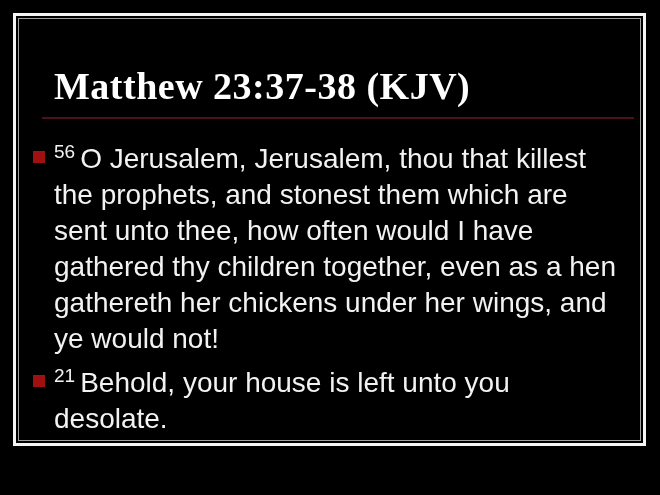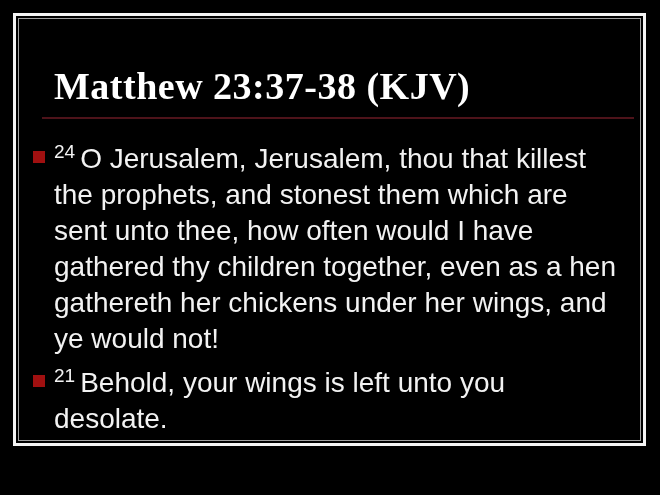--- a/index.html
+++ b/index.html
@@ -103,26 +103,26 @@
 
     <h1 class="slide-title">Matthew 23:37-38 (KJV)</h1>
 
     <hr class="title-underline">
 
     <ul class="verse-list">
 
       <li class="verse-item">
         <span class="bullet-square"></span>
         <div class="verse-body">
-          <sup class="verse-number">24</sup><span>O Jerusalem, Jerusalem, thou that killest the prophets, and stonest them which are sent unto thee, how often would I have gathered thy children together, even as a hen gathereth her chickens under her wings, and ye would not!</span>
+          <sup class="verse-number">56</sup><span>O Jerusalem, Jerusalem, thou that killest the prophets, and stonest them which are sent unto thee, how often would I have gathered thy children together, even as a hen gathereth her chickens under her wings, and ye would not!</span>
         </div>
       </li>
 
       <li class="verse-item">
         <span class="bullet-square"></span>
         <div class="verse-body">
-          <sup class="verse-number">21</sup><span>Behold, your wings is left unto you desolate.</span>
+          <sup class="verse-number">21</sup><span>Behold, your house is left unto you desolate.</span>
         </div>
       </li>
 
     </ul>
   </div>
 </div>
 
 </body></html>

